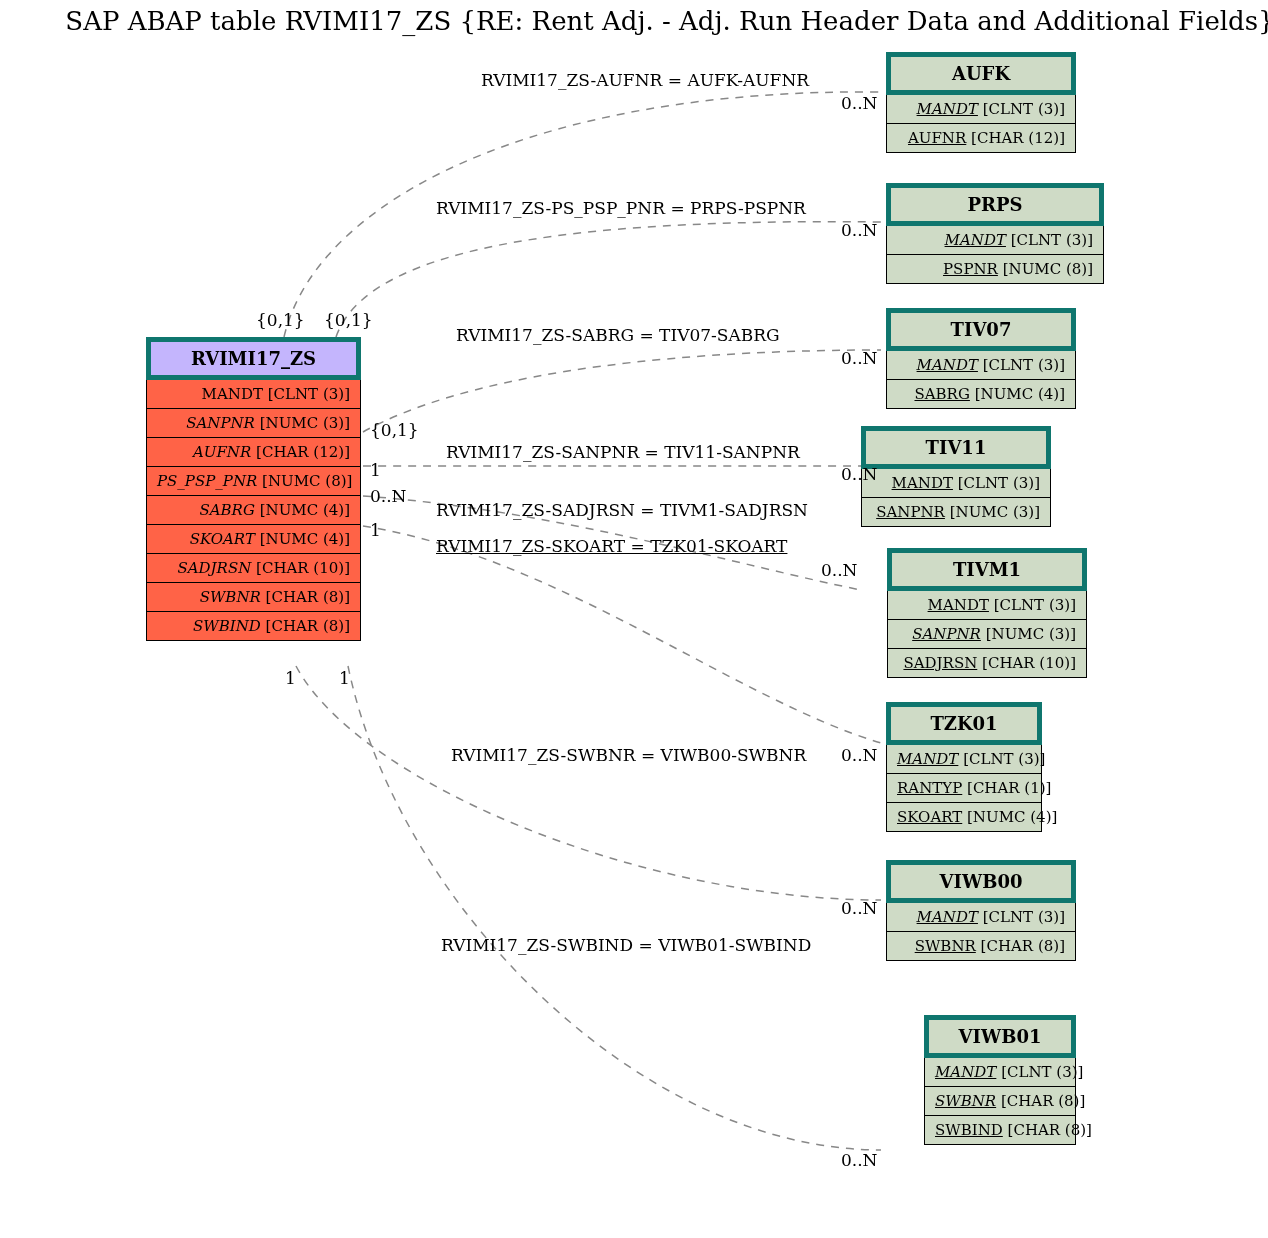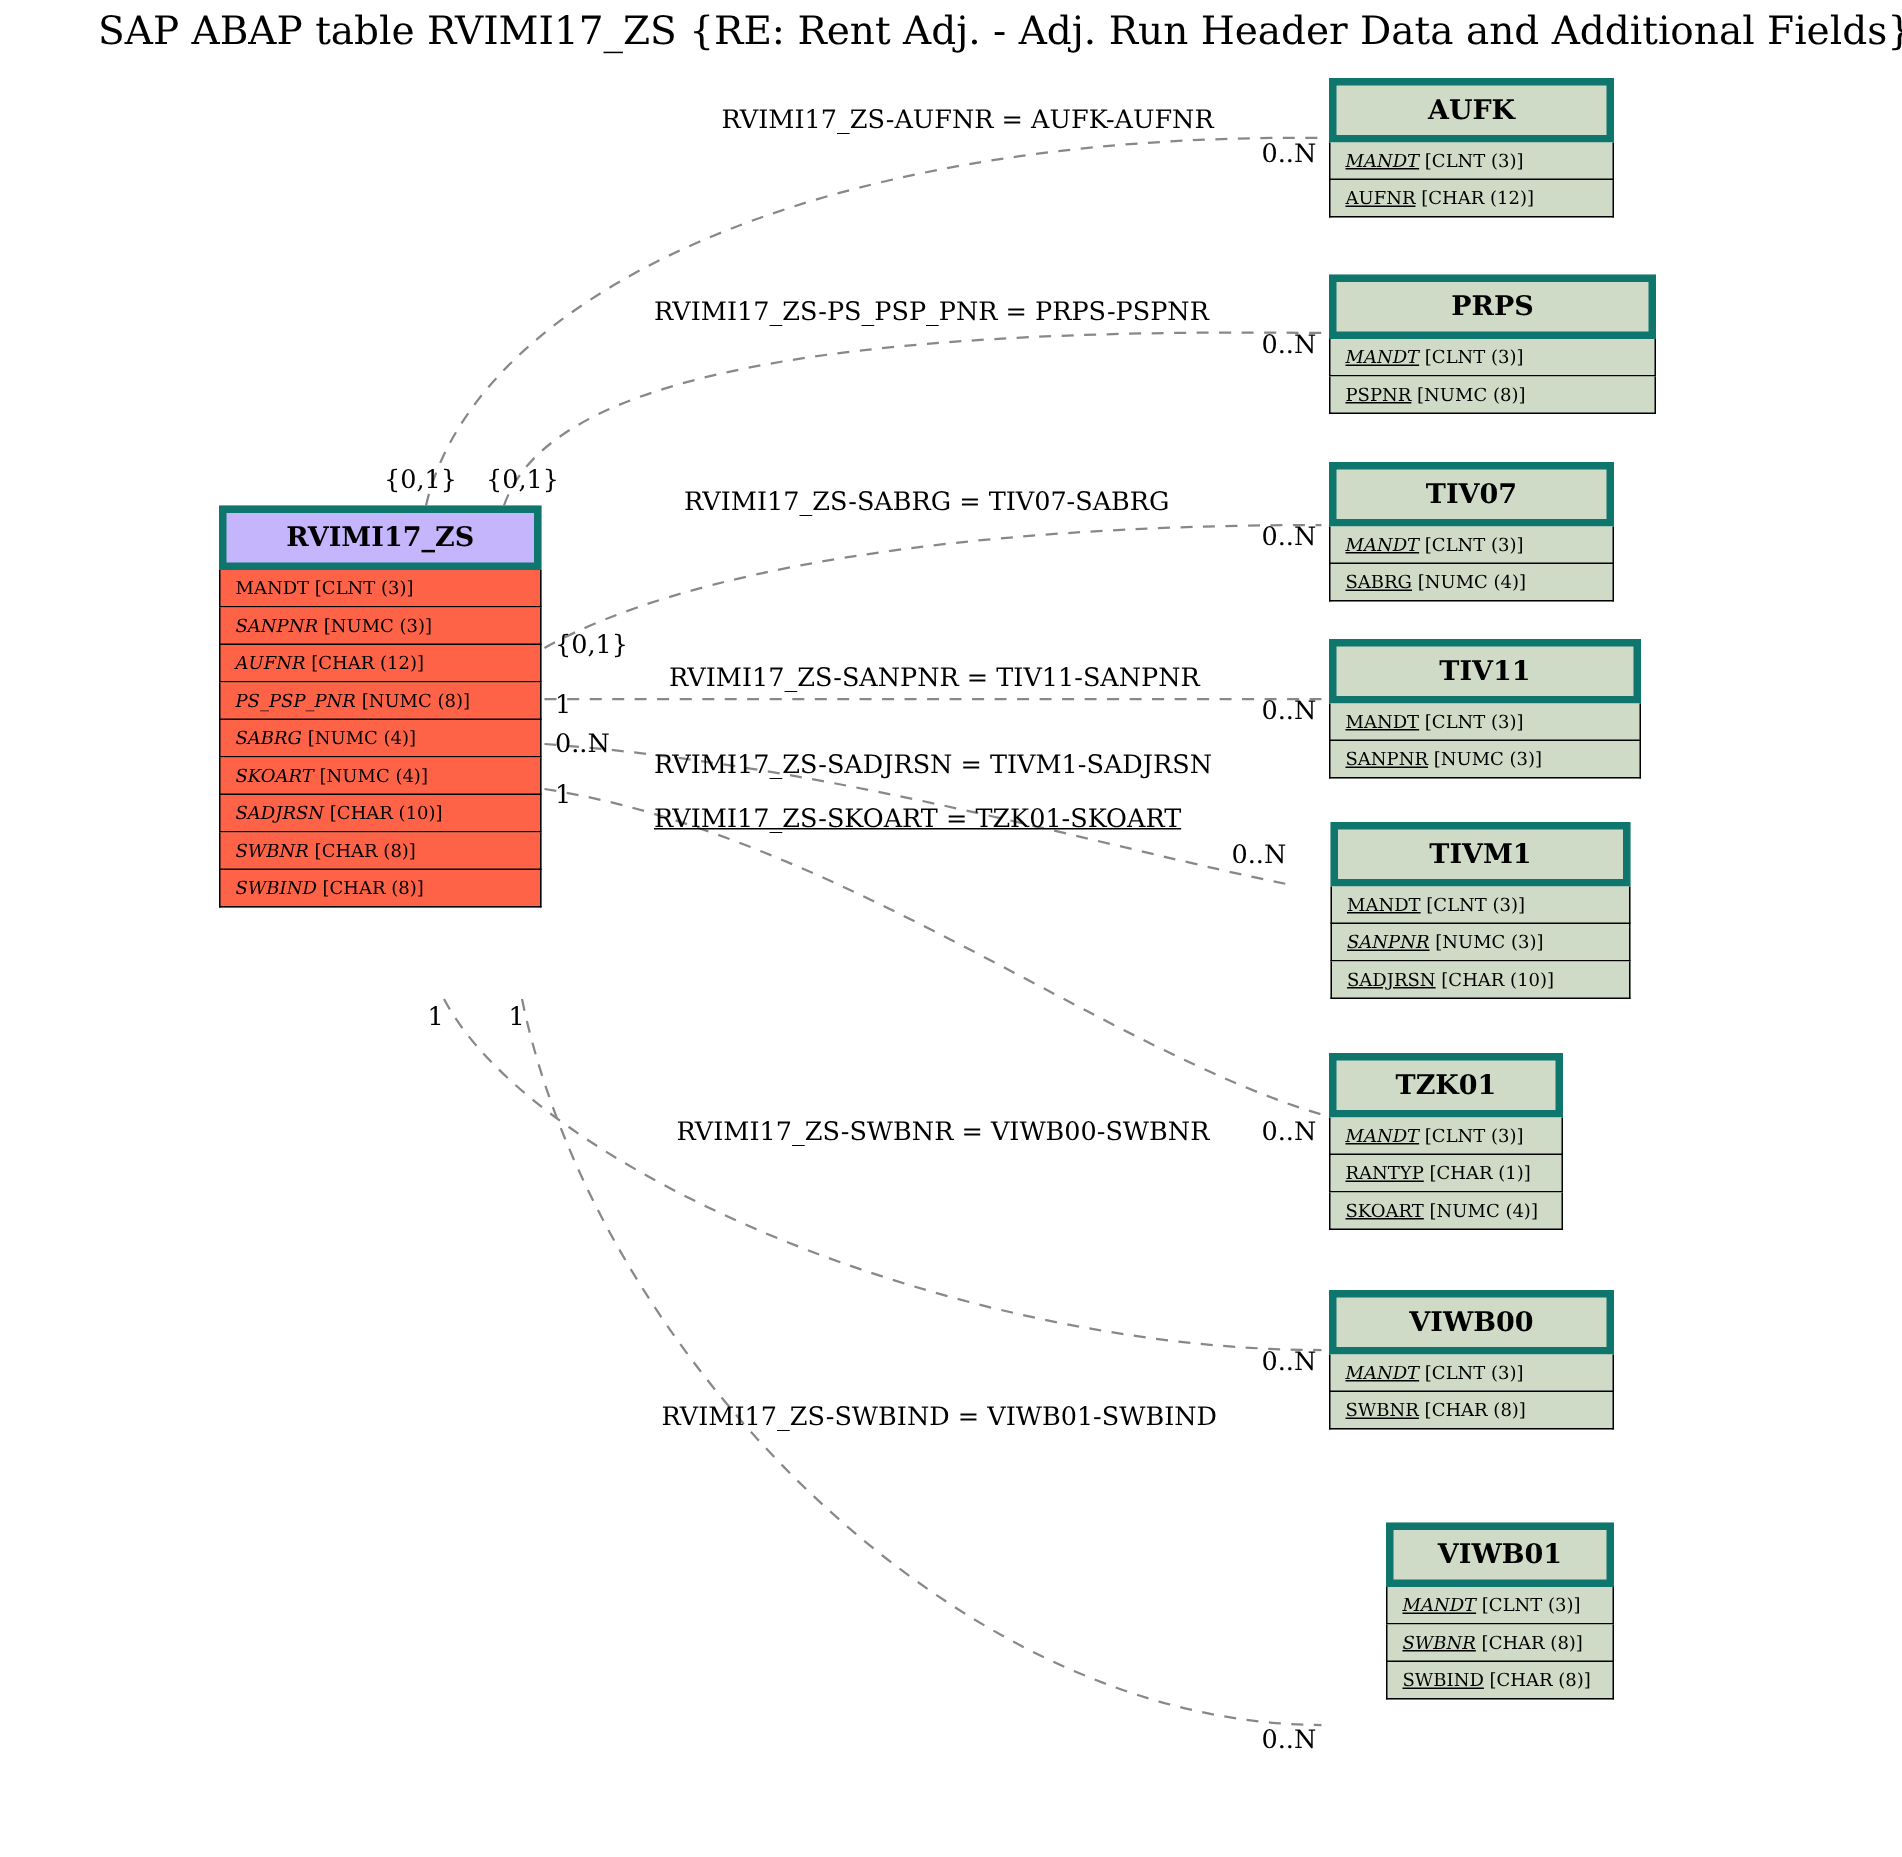--- a/index.html
+++ b/index.html
@@ -34,23 +34,24 @@
     text-align: center;
     font-weight: bold;
     padding: 6px 10px;
     font-size: 18px;
     box-sizing: border-box;
   }
   .entity .row {
     border: 1px solid #000;
     border-top: none;
     padding: 5px 10px;
-    font-size: 12px;
+    font-size: 15px;
     box-sizing: border-box;
     white-space: nowrap;
+    text-align: right;
   }
   .main .hdr { background: #c4b5fd; }
   .main .row { background: #ff6347; }
   .rel .hdr  { background: #cfdbc6; }
   .rel .row  { background: #cfdbc6; }
   .underline { text-decoration: underline; }
   .italic { font-style: italic; }
   .label {
     position: absolute;
     font-size: 17px;
@@ -107,21 +108,21 @@
       <div class="entity rel" style="left: 850px; top: 183px; width: 218px; border-radius: 20px;">
         <div class="hdr">PRPS</div>
         <div class="row"><span class="italic underline">MANDT</span> [CLNT (3)]</div>
         <div class="row"><span class="underline">PSPNR</span> [NUMC (8)]</div>
       </div>
       <div class="entity rel" style="left: 850px; top: 308px; width: 190px;">
         <div class="hdr">TIV07</div>
         <div class="row"><span class="italic underline">MANDT</span> [CLNT (3)]</div>
         <div class="row"><span class="underline">SABRG</span> [NUMC (4)]</div>
       </div>
-      <div class="entity rel" style="left: 850px; top: 426px; width: 208px;">
+      <div class="entity rel" style="left: 825px; top: 426px; width: 190px;">
         <div class="hdr">TIV11</div>
         <div class="row"><span class="underline">MANDT</span> [CLNT (3)]</div>
         <div class="row"><span class="underline">SANPNR</span> [NUMC (3)]</div>
       </div>
       <div class="entity rel" style="left: 851px; top: 548px; width: 200px;">
         <div class="hdr">TIVM1</div>
         <div class="row"><span class="underline">MANDT</span> [CLNT (3)]</div>
         <div class="row"><span class="italic underline">SANPNR</span> [NUMC (3)]</div>
         <div class="row"><span class="underline">SADJRSN</span> [CHAR (10)]</div>
       </div>

